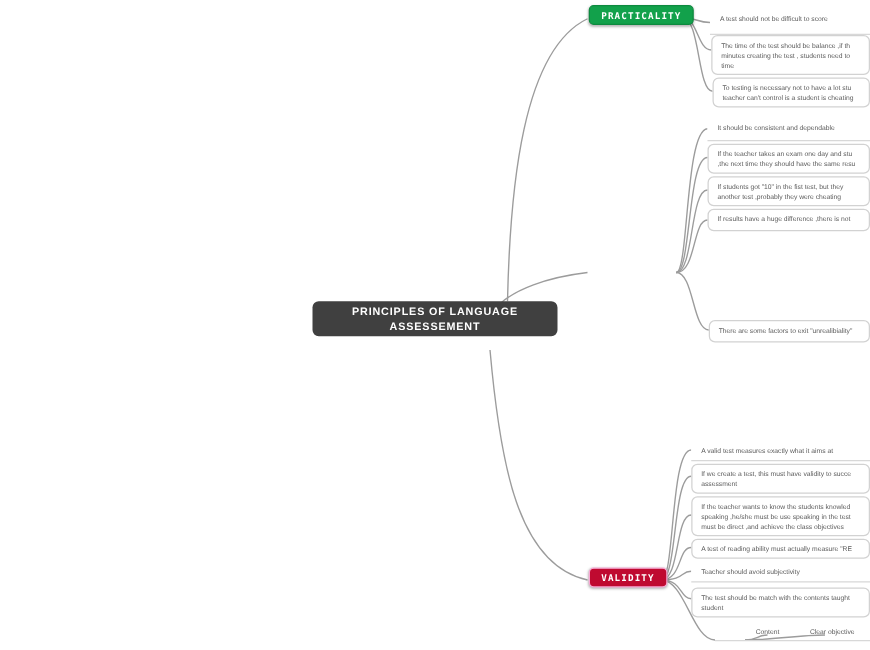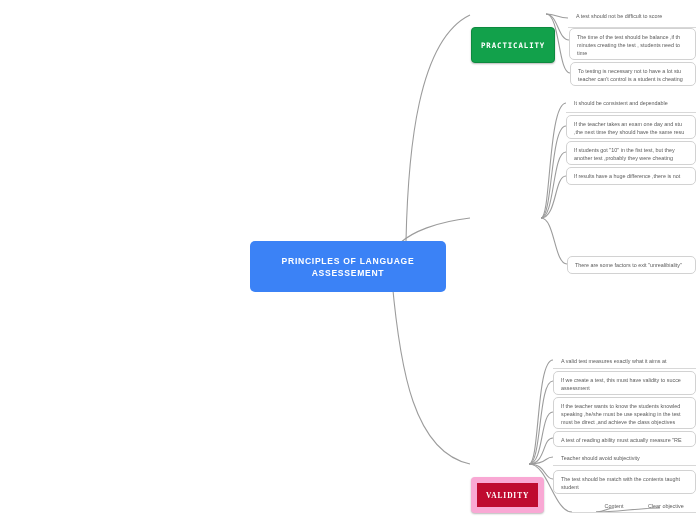--- a/index.html
+++ b/index.html
@@ -11,50 +11,49 @@
     position:relative;
   }
   #canvas{position:absolute;left:0;top:0;width:696px;height:520px;overflow:hidden;}
   svg.links{position:absolute;left:0;top:0;width:696px;height:520px;pointer-events:none;}
   svg.links path{fill:none;stroke:#9c9c9c;stroke-width:1.1;}
 
   .node{position:absolute;box-sizing:border-box;}
 
   
   .root{
-    left:250px;top:241px;width:196px;height:51px;
-    background:#3b82f6;
+    left:250px;top:241px;width:196px;height:28px;
+    background:#404040;
     border-radius:5px;
     display:flex;align-items:center;justify-content:center;
     text-align:center;
     color:#ffffff;
     font-size:8.6px;
     font-weight:bold;
     letter-spacing:0.7px;
     line-height:12px;
     padding:0 8px;
   }
 
   
   .branch{
-    height:36px;
+    height:16px;
     border-radius:4px;
     display:flex;align-items:center;justify-content:center;
     color:#ffffff;
     font-family:"DejaVu Sans Mono", monospace;
     font-size:7.4px;
     font-weight:bold;
     letter-spacing:0.9px;
     padding:0 9px;
     box-shadow:0 1px 2px rgba(0,0,0,0.28);
-    margin-top:23px;
   }
   .branch.green{background:#12a14b;border:1px solid #0d8a3f;}
   .branch.blue{background:#2312e0;border:1px solid #1c0bbd;}
-  .branch.red{background:#bf0a30;border:6px solid #f9a8d4;font-family:Liberation Serif, serif;}
+  .branch.red{background:#bf0a30;border:1px solid #f9a8d4;}
 
   #b-practicality{left:471px;top:4px;}
   #b-reliability{left:471px;top:208px;}
   #b-validity{left:471px;top:454px;}
 
   
   .leaf{
     background:#ffffff;
     border:1px solid #d2d2d2;
     border-radius:5px;

